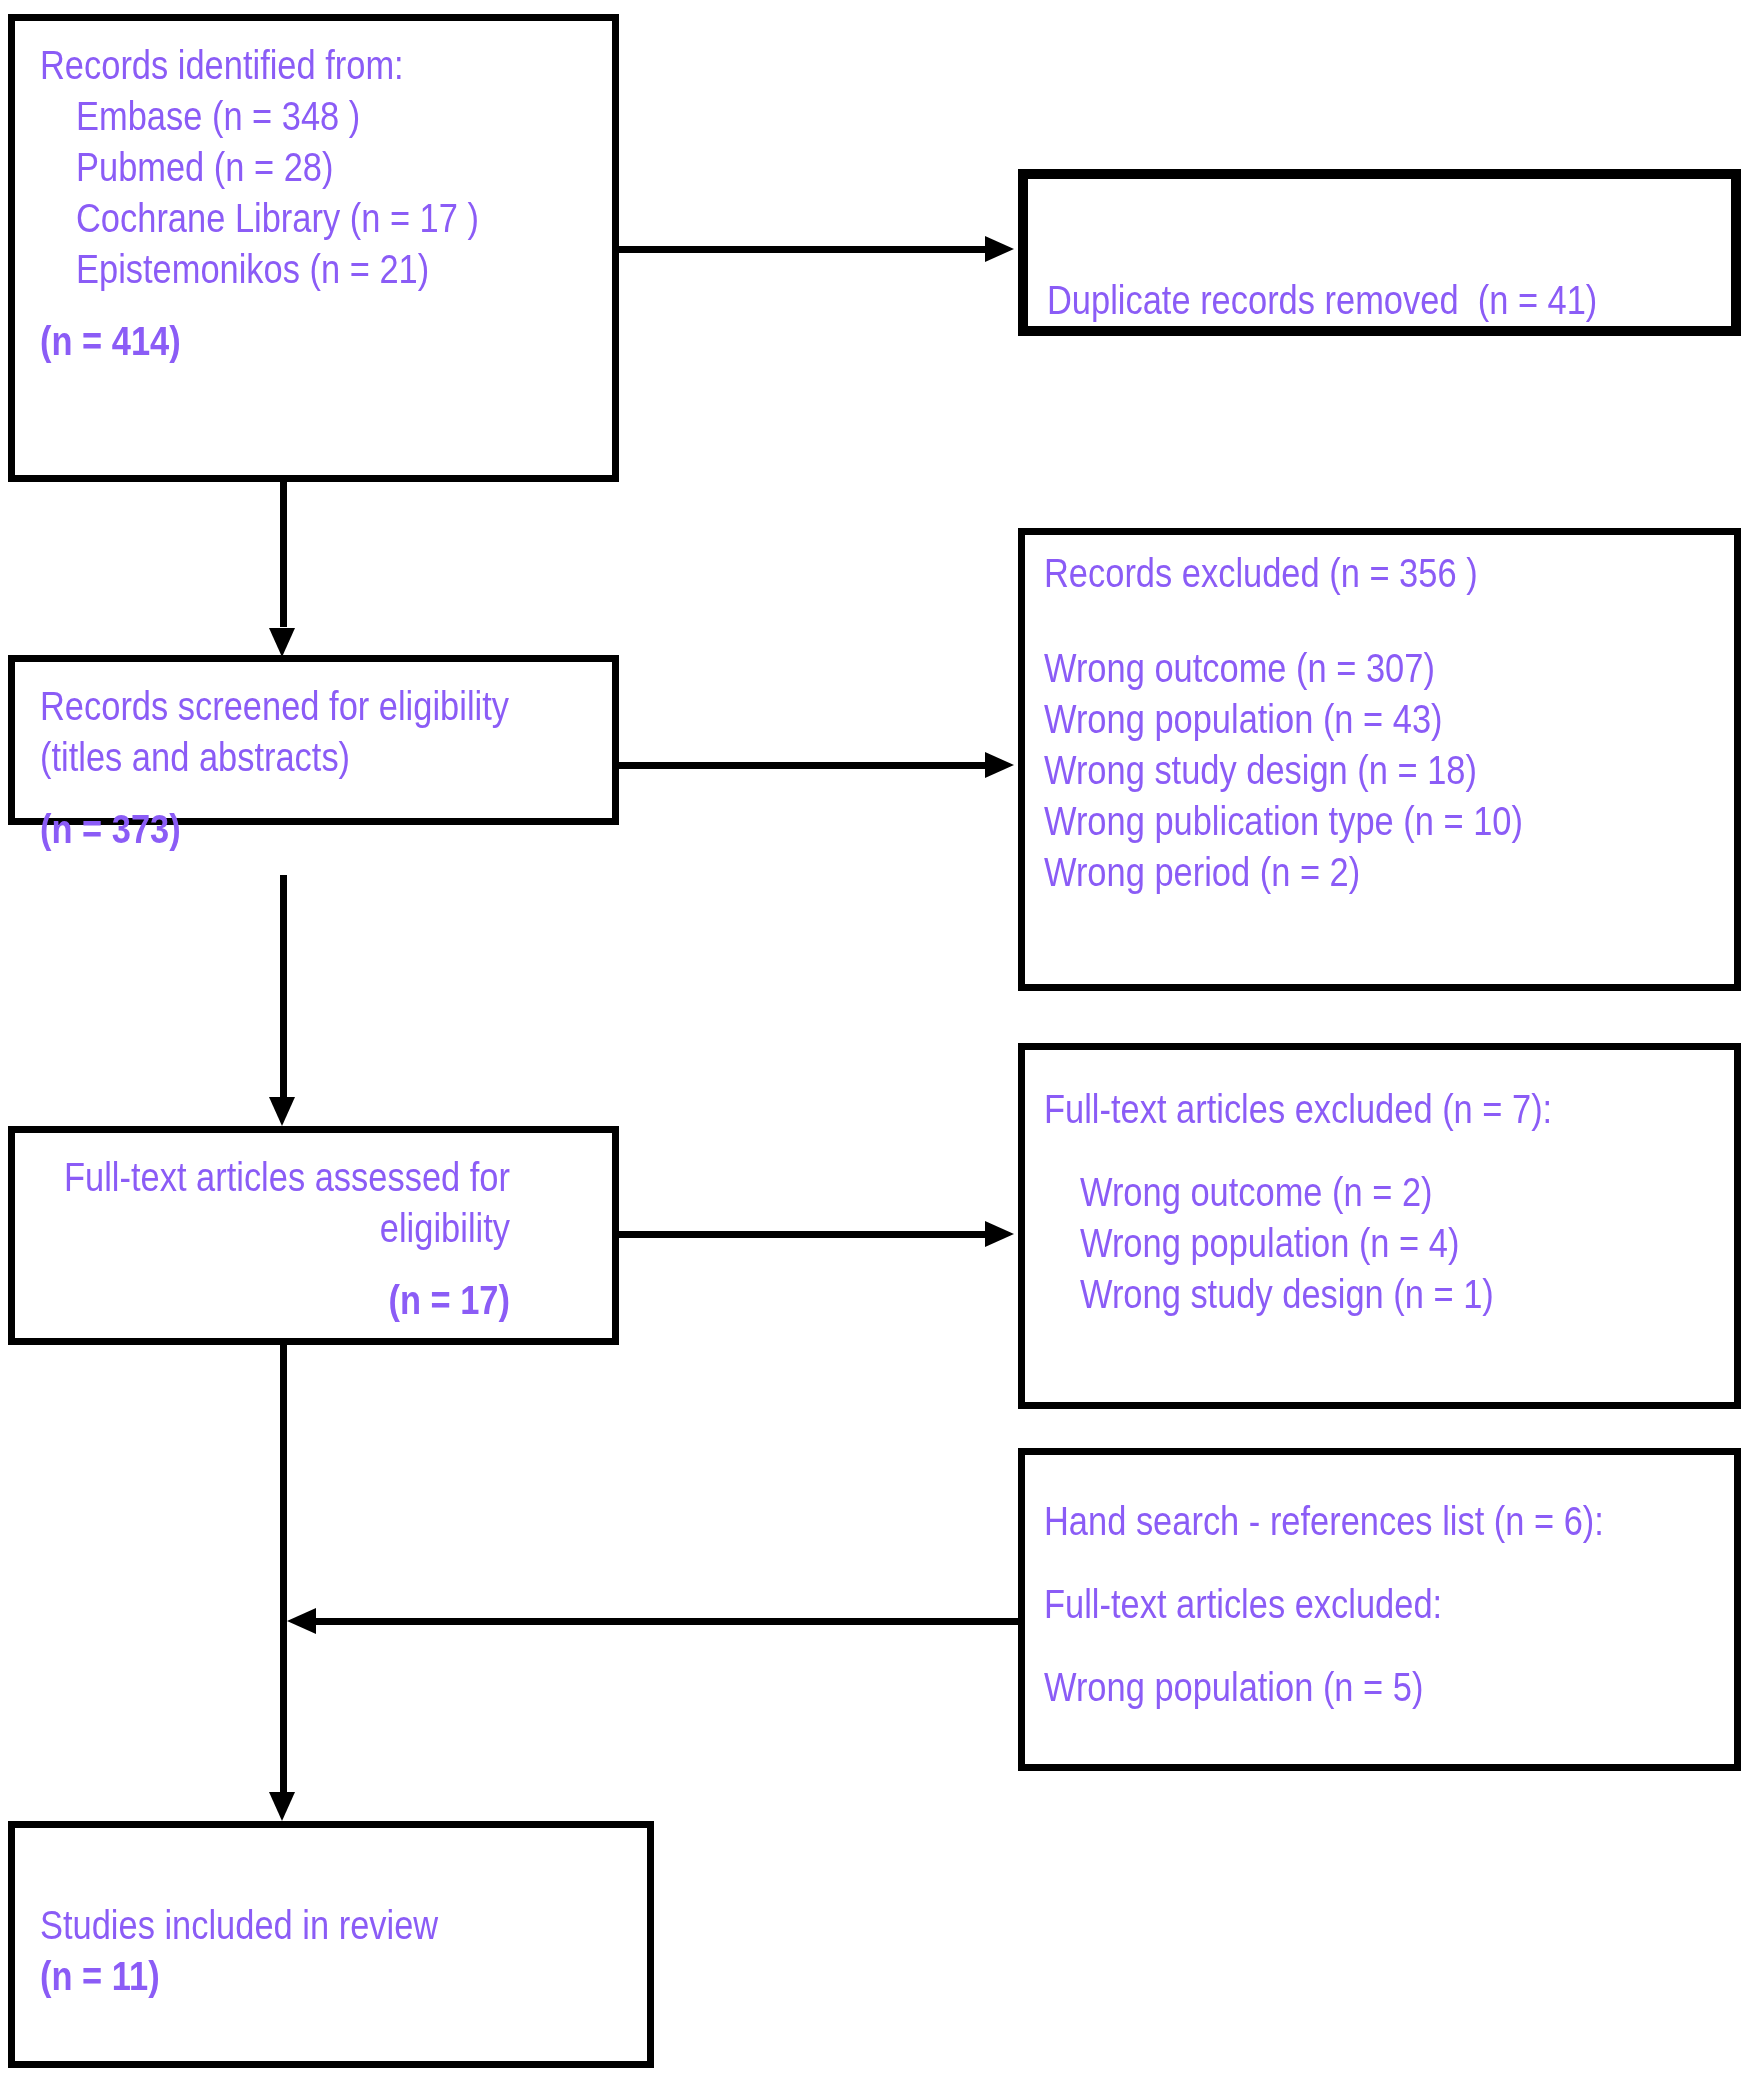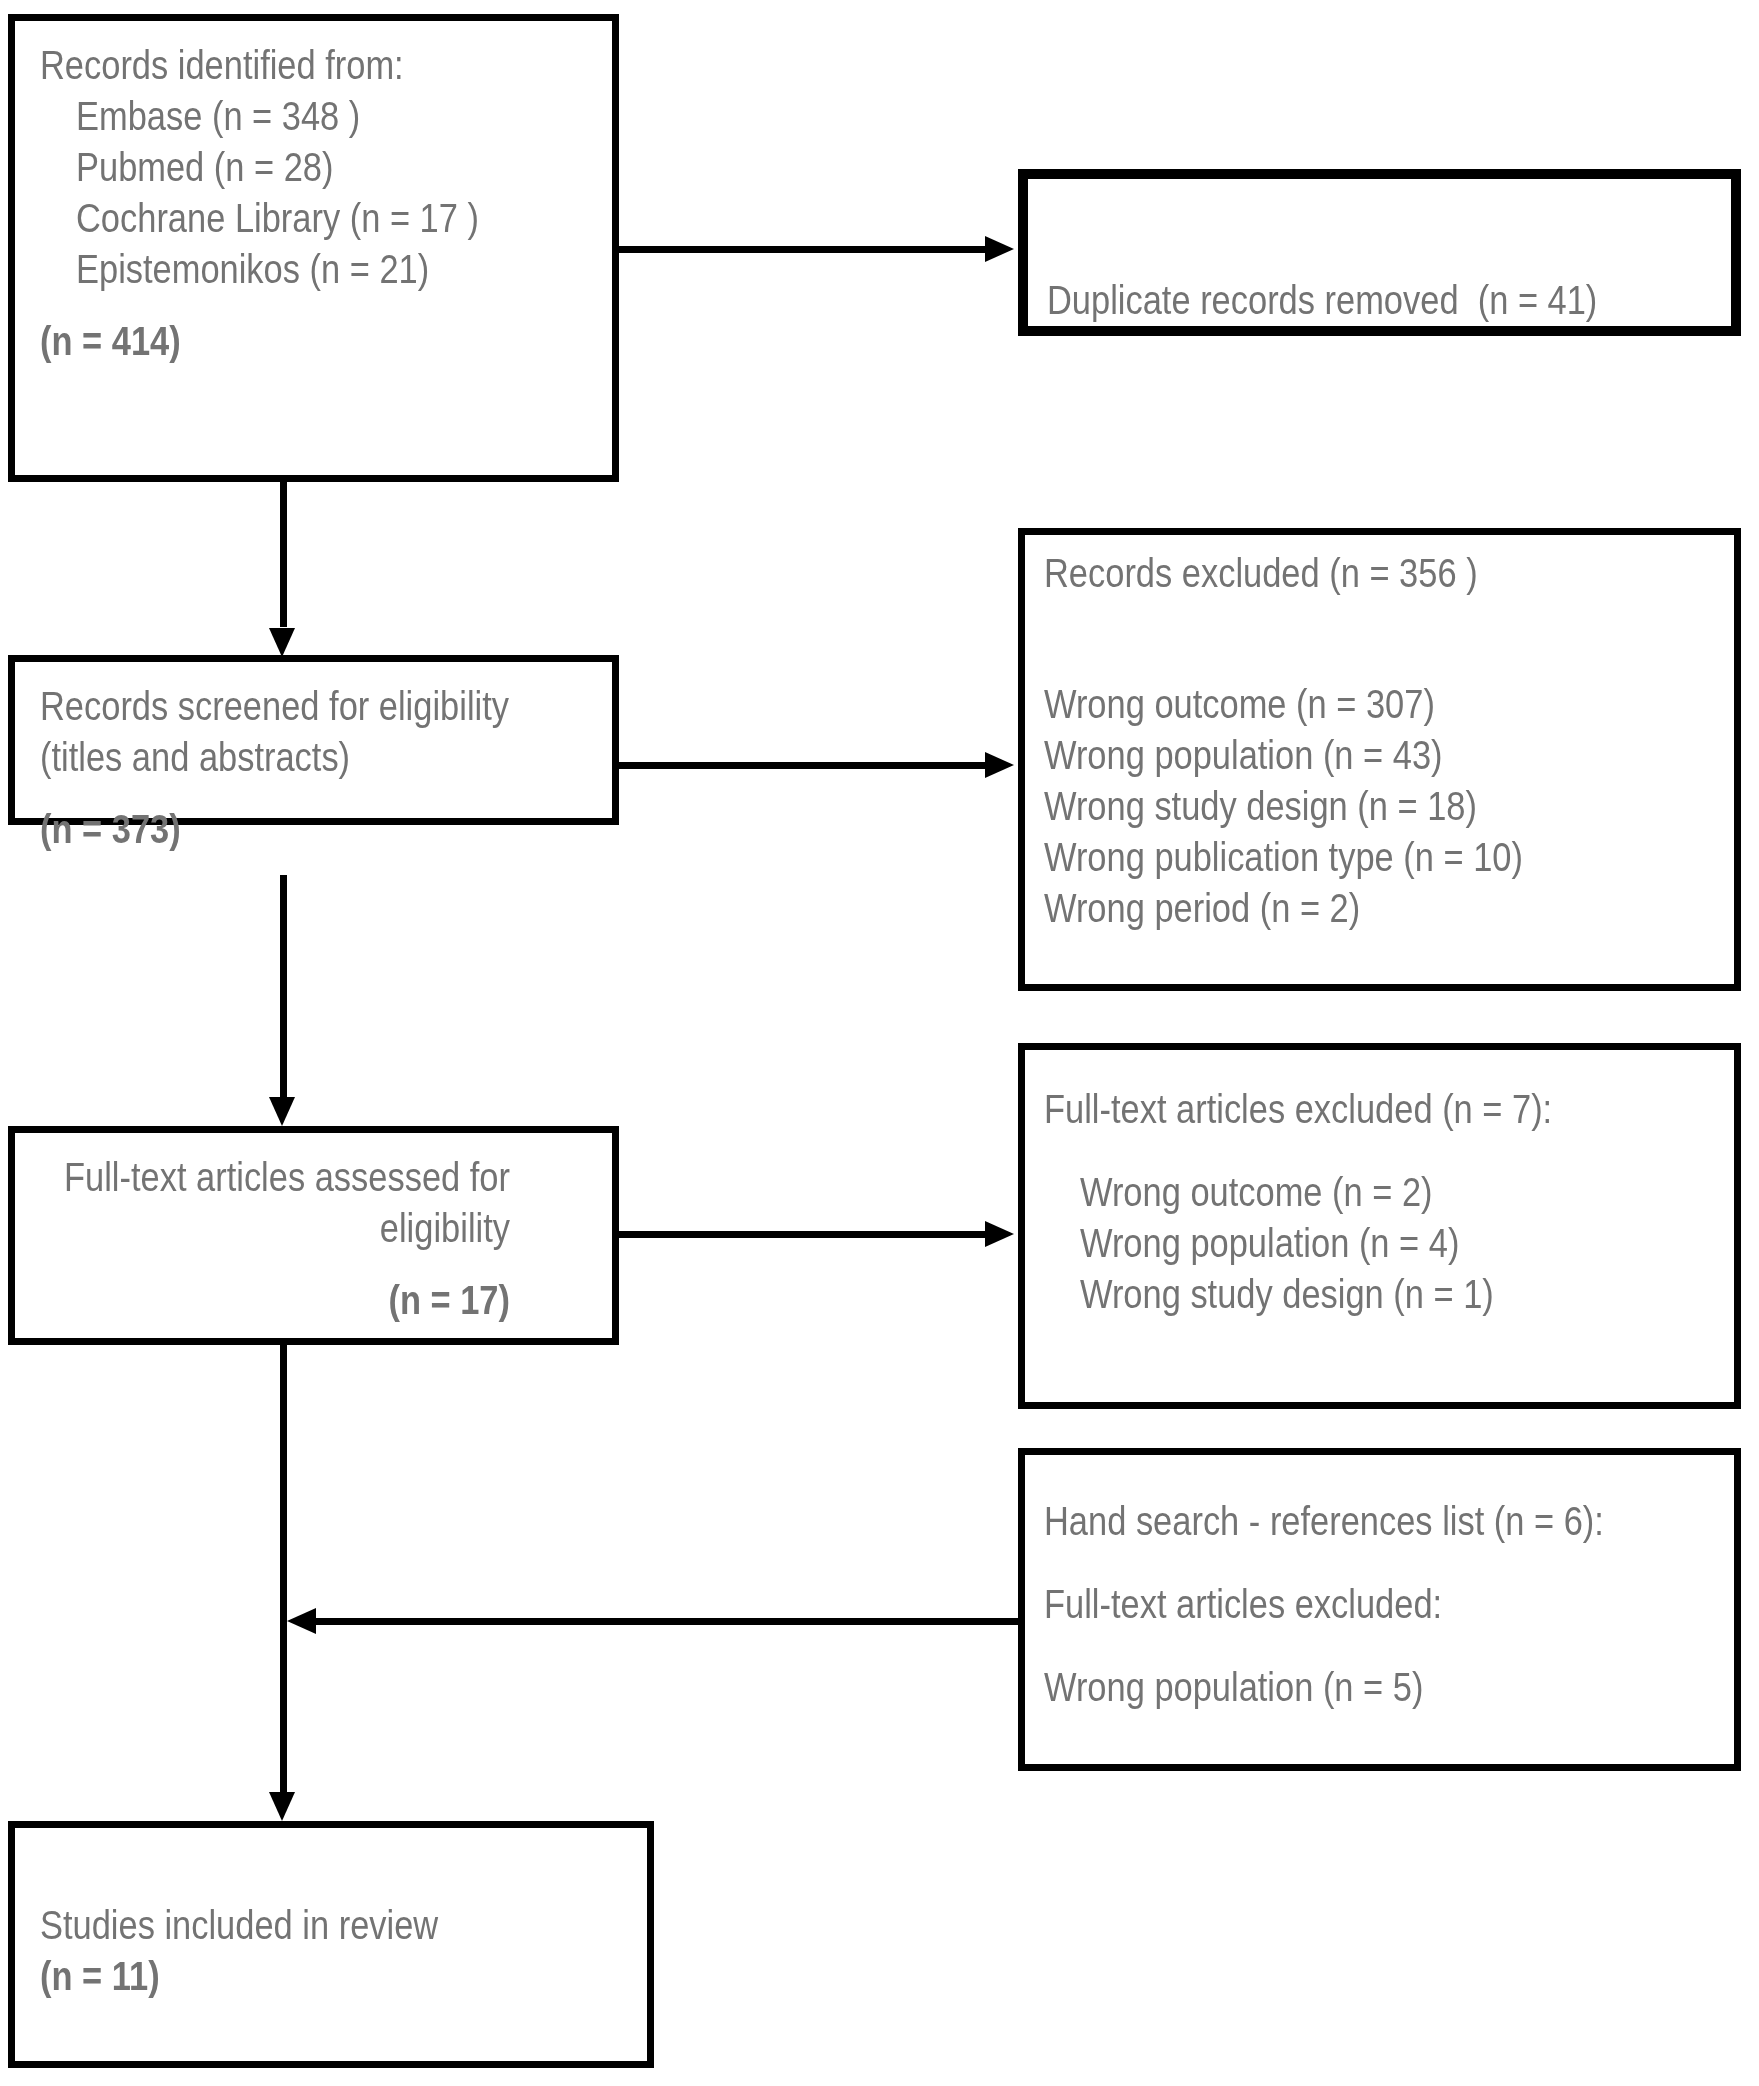--- a/index.html
+++ b/index.html
@@ -3,21 +3,21 @@
 <meta charset="utf-8">
 <style>
   html, body { margin: 0; padding: 0; background: #ffffff; }
   .stage {
     position: relative;
     width: 1759px;
     height: 2087px;
     background: #ffffff;
     font-family: "Liberation Sans", "DejaVu Sans", sans-serif;
     font-size: 41px;
-    color: #737373;
+    color: #8b5cf6;
     overflow: hidden;
   }
   .box {
     position: absolute;
     box-sizing: border-box;
     background: #ffffff;
     border: 7.5px solid #000000;
   }
   .box.thick { border-width: 10px; }
   .line {
@@ -36,21 +36,21 @@
   .b-fulltxt { left: 8.1px;  top: 1126px; width: 611px;  height: 219px; padding: 19px 12.5px 0 25px; text-align: right; }
   .b-incl    { left: 8.1px;  top: 1821px; width: 646px; height: 247px; padding: 72px 15px 0 25px; }
   
   .b-dup     { left: 1018px; top: 169px;  width: 723px; height: 167px; display: flex; align-items: flex-end; padding: 0 12.5px 0 19px; }
   .b-recexcl { left: 1018px; top: 528px;  width: 723px; height: 463px; padding: 12.5px 12.5px 0 19px; }
   .b-ftexcl  { left: 1018px; top: 1043px; width: 723px; height: 366px; padding: 34px 12.5px 0 19px; }
   .b-hand    { left: 1018px; top: 1448px; width: 723px; height: 323px; padding: 25px 12.5px 0 19px; }
   .b-hand .line { line-height: 83px; }
   .mt-sources { }
   .mt-total1  { margin-top: 21px; }
-  .mt-reasons { margin-top: 80px; }
+  .mt-reasons { margin-top: 44px; }
   .mt-reasons3 { margin-top: 32px; }
 </style>
 </head>
 <body>
 
 <div class="stage">
 
   <div class="box b-ident">
     <div class="line">Records identified from:</div>
     <div class="mt-sources">

